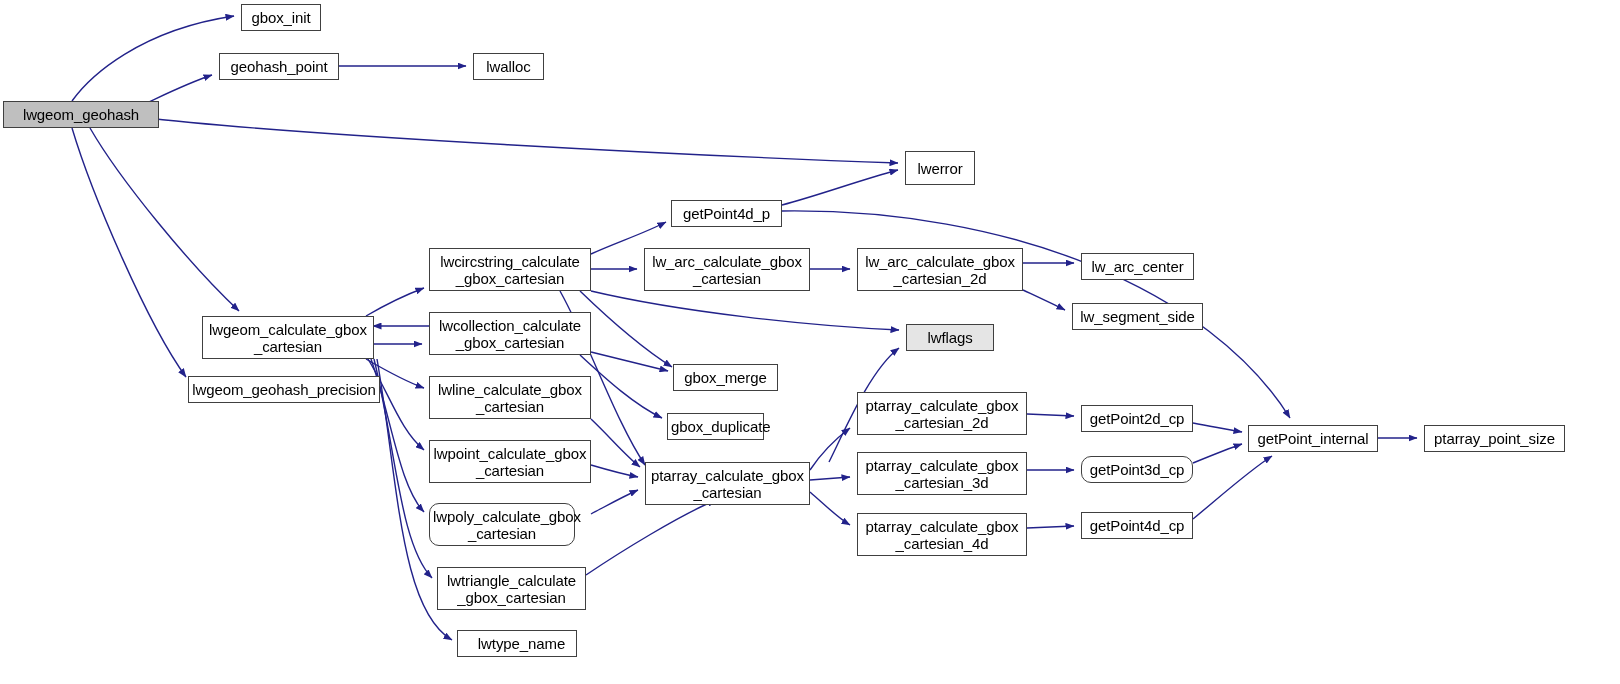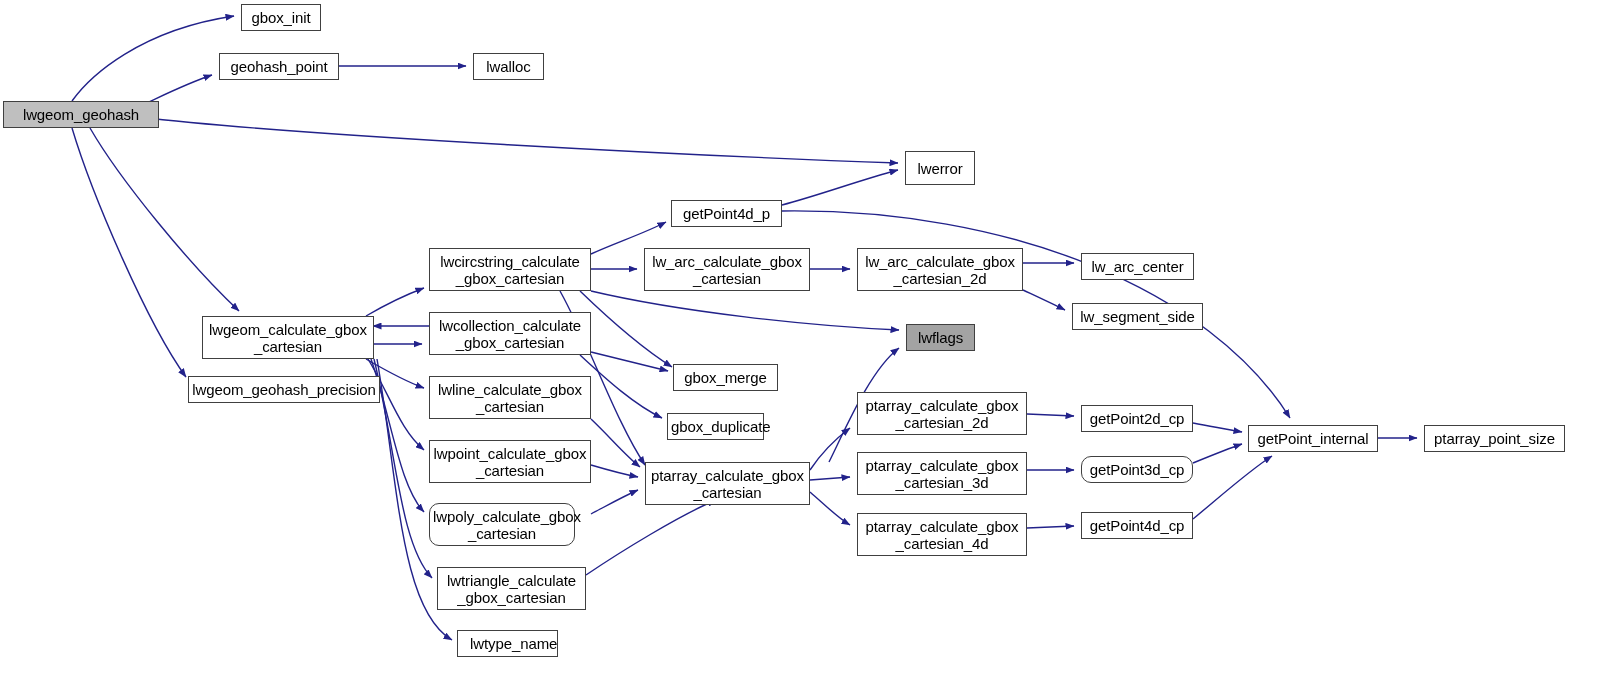--- a/index.html
+++ b/index.html
@@ -116,21 +116,21 @@
       <div class="node" style="left: 644px; top: 248px; width: 166px; height: 43px; border-color: rgb(64, 64, 64); background: rgb(255, 255, 255);"><span class="node-label">lw_arc_calculate_gbox
 _cartesian</span></div>
       <div class="node" style="left: 857px; top: 248px; width: 166px; height: 43px; border-color: rgb(64, 64, 64); background: rgb(255, 255, 255);"><span class="node-label">lw_arc_calculate_gbox
 _cartesian_2d</span></div>
       <div class="node" style="left: 1081px; top: 253px; width: 113px; height: 27px; border-color: rgb(64, 64, 64); background: rgb(255, 255, 255);"><span class="node-label">lw_arc_center</span></div>
       <div class="node" style="left: 1072px; top: 303px; width: 131px; height: 27px; border-color: rgb(64, 64, 64); background: rgb(255, 255, 255);"><span class="node-label">lw_segment_side</span></div>
       <div class="node" style="left: 194px; top: 316px; width: 172px; height: 43px; border-color: rgb(64, 64, 64); background: rgb(255, 255, 255); margin-left: 8px;"><span class="node-label">lwgeom_calculate_gbox
 _cartesian</span></div>
       <div class="node" style="left: 429px; top: 312px; width: 162px; height: 43px; border-color: rgb(64, 64, 64); background: rgb(255, 255, 255);"><span class="node-label">lwcollection_calculate
 _gbox_cartesian</span></div>
-      <div class="node" style="left: 906px; top: 324px; width: 69px; height: 27px; border-color: rgb(64, 64, 64); background: #a3a3a3;"><span class="node-label">lwflags</span></div>
+      <div class="node" style="left: 906px; top: 324px; width: 88px; height: 27px; border-color: rgb(64, 64, 64); background: #e5e5e5;"><span class="node-label">lwflags</span></div>
       <div class="node" style="left: 673px; top: 364px; width: 105px; height: 27px; border-color: rgb(64, 64, 64); background: rgb(255, 255, 255);"><span class="node-label">gbox_merge</span></div>
       <div class="node" style="left: 188px; top: 376px; width: 192px; height: 27px; border-color: rgb(64, 64, 64); background: rgb(255, 255, 255);"><span class="node-label">lwgeom_geohash_precision</span></div>
       <div class="node" style="left: 429px; top: 376px; width: 162px; height: 43px; border-color: rgb(64, 64, 64); background: rgb(255, 255, 255);"><span class="node-label">lwline_calculate_gbox
 _cartesian</span></div>
       <div class="node" style="left: 667px; top: 413px; width: 97px; height: 27px; border-color: rgb(64, 64, 64); background: rgb(255, 255, 255);"><span class="node-label">gbox_duplicate</span></div>
       <div class="node" style="left: 857px; top: 392px; width: 170px; height: 43px; border-color: rgb(64, 64, 64); background: rgb(255, 255, 255);"><span class="node-label">ptarray_calculate_gbox
 _cartesian_2d</span></div>
       <div class="node" style="left: 1081px; top: 405px; width: 112px; height: 27px; border-color: rgb(64, 64, 64); background: rgb(255, 255, 255);"><span class="node-label">getPoint2d_cp</span></div>
       <div class="node" style="left: 429px; top: 440px; width: 162px; height: 43px; border-color: rgb(64, 64, 64); background: rgb(255, 255, 255);"><span class="node-label">lwpoint_calculate_gbox
 _cartesian</span></div>
@@ -141,15 +141,15 @@
       <div class="node" style="left: 1081px; top: 456px; width: 112px; height: 27px; border-color: rgb(64, 64, 64); background: rgb(255, 255, 255); border-radius: 10px;"><span class="node-label">getPoint3d_cp</span></div>
       <div class="node" style="left: 1248px; top: 425px; width: 130px; height: 27px; border-color: rgb(64, 64, 64); background: rgb(255, 255, 255);"><span class="node-label">getPoint_internal</span></div>
       <div class="node" style="left: 1424px; top: 425px; width: 141px; height: 27px; border-color: rgb(64, 64, 64); background: rgb(255, 255, 255);"><span class="node-label">ptarray_point_size</span></div>
       <div class="node" style="left: 429px; top: 503px; width: 146px; height: 43px; border-color: rgb(64, 64, 64); background: rgb(255, 255, 255); border-radius: 10px;"><span class="node-label">lwpoly_calculate_gbox
 _cartesian</span></div>
       <div class="node" style="left: 857px; top: 513px; width: 170px; height: 43px; border-color: rgb(64, 64, 64); background: rgb(255, 255, 255);"><span class="node-label">ptarray_calculate_gbox
 _cartesian_4d</span></div>
       <div class="node" style="left: 1081px; top: 512px; width: 112px; height: 27px; border-color: rgb(64, 64, 64); background: rgb(255, 255, 255);"><span class="node-label">getPoint4d_cp</span></div>
       <div class="node" style="left: 437px; top: 567px; width: 149px; height: 43px; border-color: rgb(64, 64, 64); background: rgb(255, 255, 255);"><span class="node-label">lwtriangle_calculate
 _gbox_cartesian</span></div>
-      <div class="node" style="left: 457px; top: 630px; width: 101px; height: 27px; border-color: rgb(64, 64, 64); background: rgb(255, 255, 255); padding-left: 9px;"><span class="node-label">lwtype_name</span></div>
+      <div class="node" style="left: 457px; top: 630px; width: 120px; height: 27px; border-color: rgb(64, 64, 64); background: rgb(255, 255, 255); padding-left: 9px;"><span class="node-label">lwtype_name</span></div>
     </div>
 </div>
 
 </body></html>

